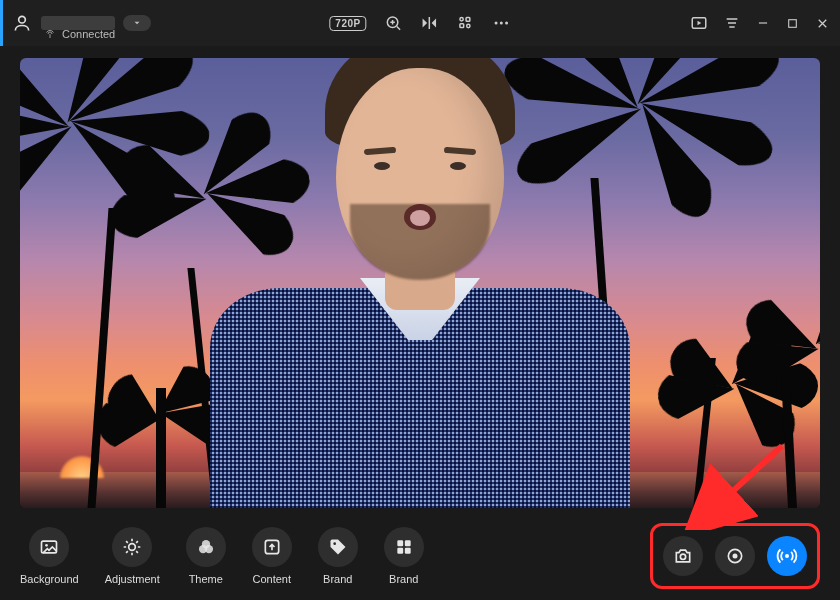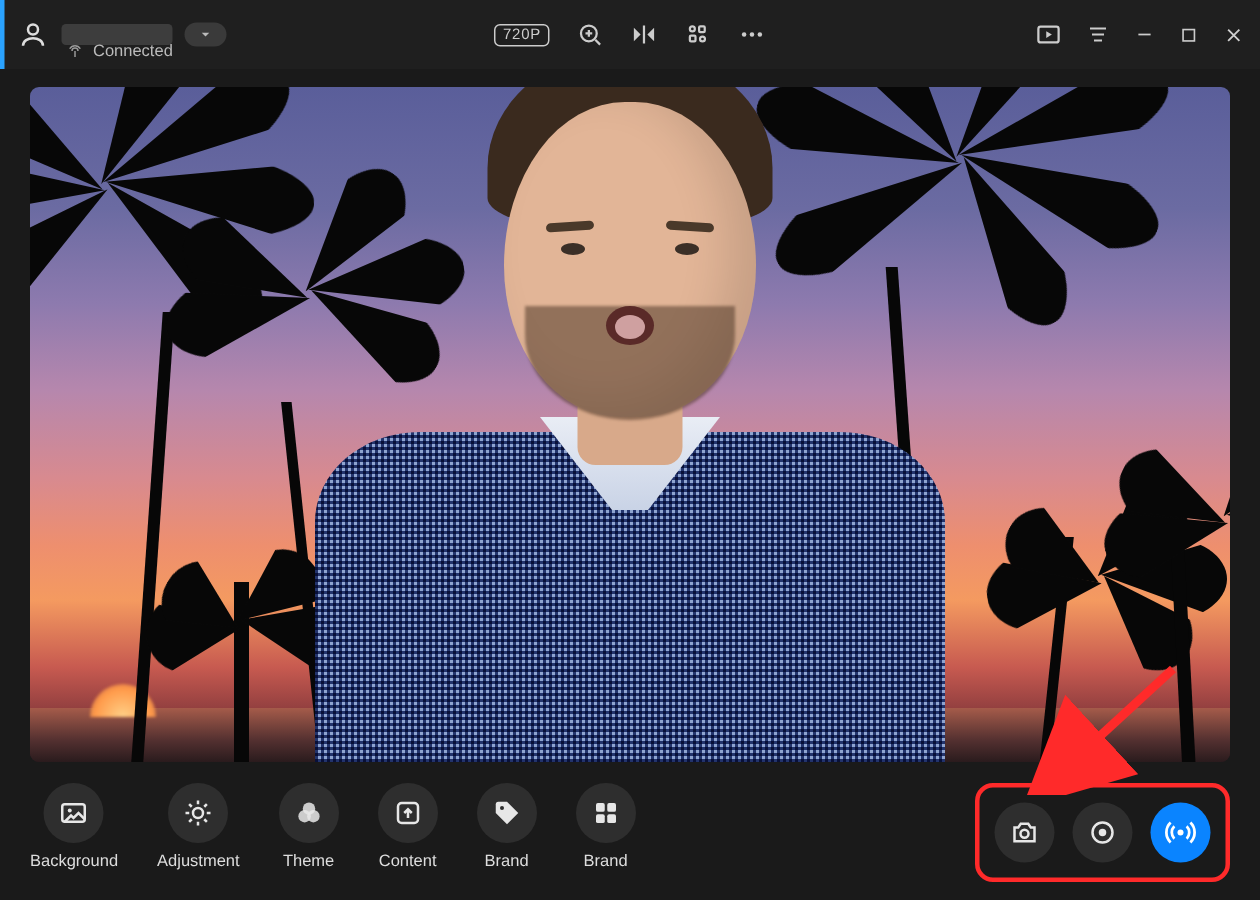--- a/index.html
+++ b/index.html
@@ -44,21 +44,21 @@
   .tb-center {
     position: absolute; left: 50%; transform: translateX(-50%);
     display: flex; align-items: center; gap: 18px;
   }
   .tb-btn {
     color: #ccc; display: flex; align-items: center; justify-content: center;
     cursor: pointer;
   }
   .res-pill {
     border: 1.5px solid #ccc; border-radius: 4px;
-    padding: 1px 5px; font-size: 10px; font-weight: 400; letter-spacing: .5px;
+    padding: 1px 5px; font-size: 10px; font-weight: 700; letter-spacing: .5px;
   }
 
   .tb-right {
     margin-left: auto; display: flex; align-items: center; gap: 16px;
   }
 
   
   .video-wrap {
     margin: 12px 20px 0 20px;
     height: 450px;
@@ -158,21 +158,21 @@
     background: #5a2a28; border-radius: 50%;
   }
   .mouth::after{
     content:""; position:absolute; inset:6px 6px 4px 6px; background:#cfa0a0; border-radius:50%;
   }
 
   
   .bottombar {
     position: absolute; left: 0; right: 0; bottom: 0;
     height: 86px; padding: 8px 20px 10px 20px;
-    display: flex; align-items: flex-start;
+    display: flex; align-items: center;
   }
   .tools { display: flex; gap: 26px; align-items: flex-start; }
   .tool {
     display: flex; flex-direction: column; align-items: center; gap: 6px;
     cursor: pointer; user-select: none;
   }
   .tool .circle {
     width: 40px; height: 40px; border-radius: 50%;
     background: #2e2e2e; display: flex; align-items: center; justify-content: center;
     color: #e7e7e7;

